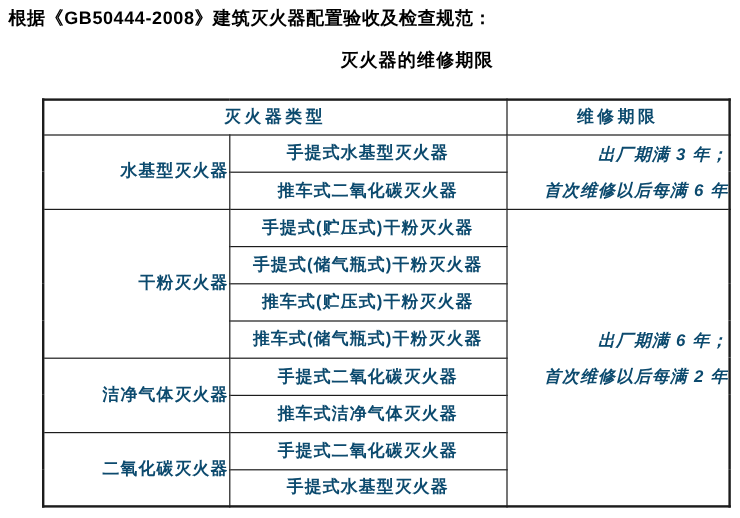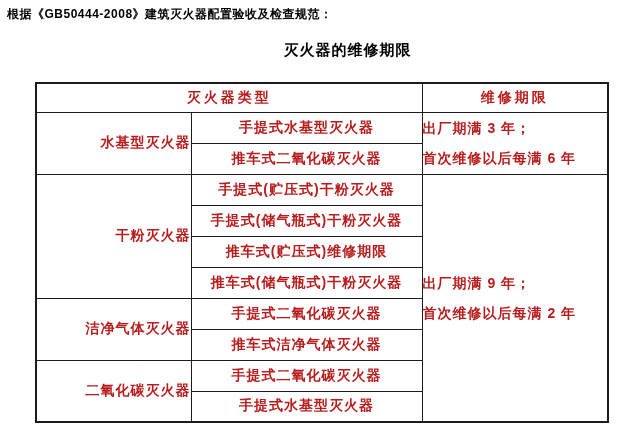--- a/index.html
+++ b/index.html
@@ -12,21 +12,21 @@
     height: 432px;
     position: relative;
     font-family: "Liberation Sans", "DejaVu Sans", sans-serif;
     color: #000000;
     overflow: hidden;
   }
   .doc-heading {
     position: absolute;
     left: 7px;
     top: 6px;
-    font-size: 12px;
+    font-size: 15px;
     font-weight: bold;
     letter-spacing: 0.5px;
     white-space: nowrap;
   }
   .table-title-wrap {
     position: absolute;
     left: 0;
     top: 41px;
     width: 617px;
     padding-left: 78px;
@@ -46,21 +46,21 @@
     width: 572px;
     border-collapse: collapse;
     table-layout: fixed;
     border: 2px solid #1c1c1c;
   }
   table.repair-table th,
   table.repair-table td {
     border: 1px solid #1c1c1c;
     font-size: 14px;
     font-weight: bold;
-    color: #b91c1c;
+    color: #0c4a6e;
     padding: 0;
     overflow: hidden;
   }
   col.c-group  { width: 155px; }
   col.c-type   { width: 231px; }
   col.c-period { width: 186px; }
   tr.hdr-row  { height: 29px; }
   tr.data-row { height: 31px; }
   th.hdr-cell {
     text-align: center;
@@ -72,24 +72,25 @@
     vertical-align: middle;
     letter-spacing: 1px;
   }
   td.type-cell {
     text-align: center;
     vertical-align: middle;
     padding-left: 11px;
     letter-spacing: 1px;
   }
   td.period-cell {
-    text-align: left;
+    text-align: right;
     vertical-align: middle;
     padding-left: 10px;
     letter-spacing: 1px;
+    font-style: italic;
   }
   td.period-cell .period-line {
     line-height: 30px;
     white-space: nowrap;
   }
 </style>
 </head>
 <body>
 
 <div class="doc-heading">根据《GB50444-2008》建筑灭火器配置验收及检查规范：</div>
@@ -119,29 +120,29 @@
       </td>
     </tr>
     <tr class="data-row">
       <td class="type-cell">推车式二氧化碳灭火器</td>
     </tr>
 
     <tr class="data-row">
       <td class="group-cell" rowspan="4">干粉灭火器</td>
       <td class="type-cell">手提式(贮压式)干粉灭火器</td>
       <td class="period-cell" rowspan="8">
-        <div class="period-line">出厂期满 9 年；</div>
+        <div class="period-line">出厂期满 6 年；</div>
         <div class="period-line">首次维修以后每满 2 年</div>
       </td>
     </tr>
     <tr class="data-row">
       <td class="type-cell">手提式(储气瓶式)干粉灭火器</td>
     </tr>
     <tr class="data-row">
-      <td class="type-cell">推车式(贮压式)维修期限</td>
+      <td class="type-cell">推车式(贮压式)干粉灭火器</td>
     </tr>
     <tr class="data-row">
       <td class="type-cell">推车式(储气瓶式)干粉灭火器</td>
     </tr>
 
     <tr class="data-row">
       <td class="group-cell" rowspan="2">洁净气体灭火器</td>
       <td class="type-cell">手提式二氧化碳灭火器</td>
     </tr>
     <tr class="data-row">

